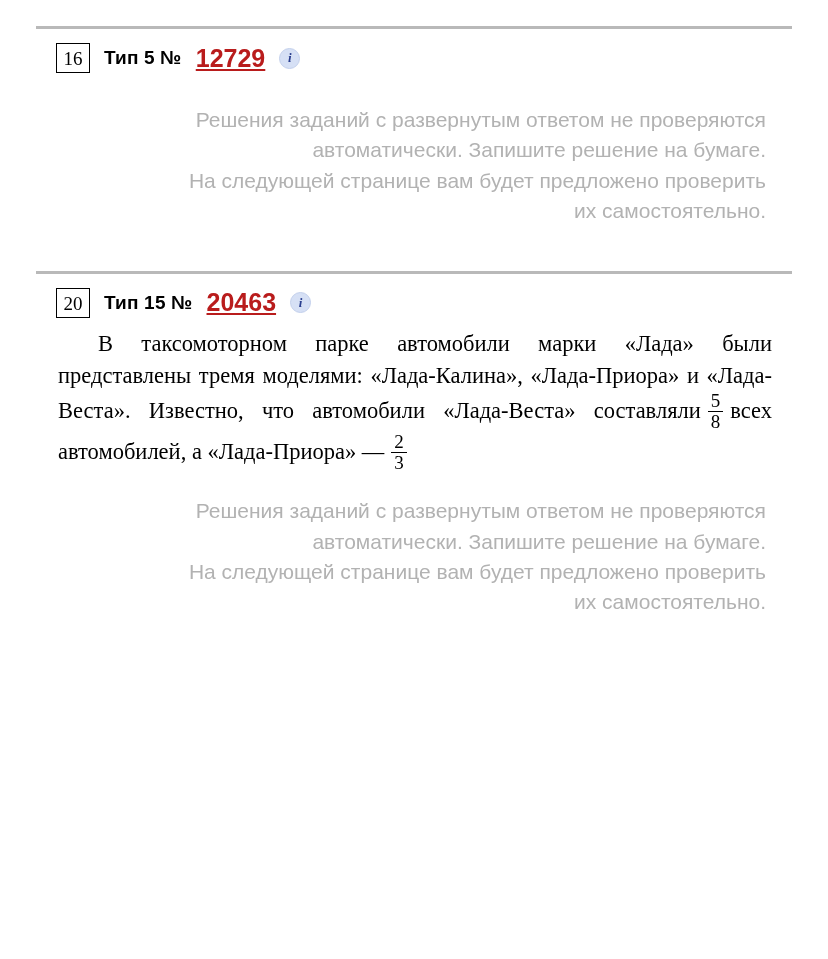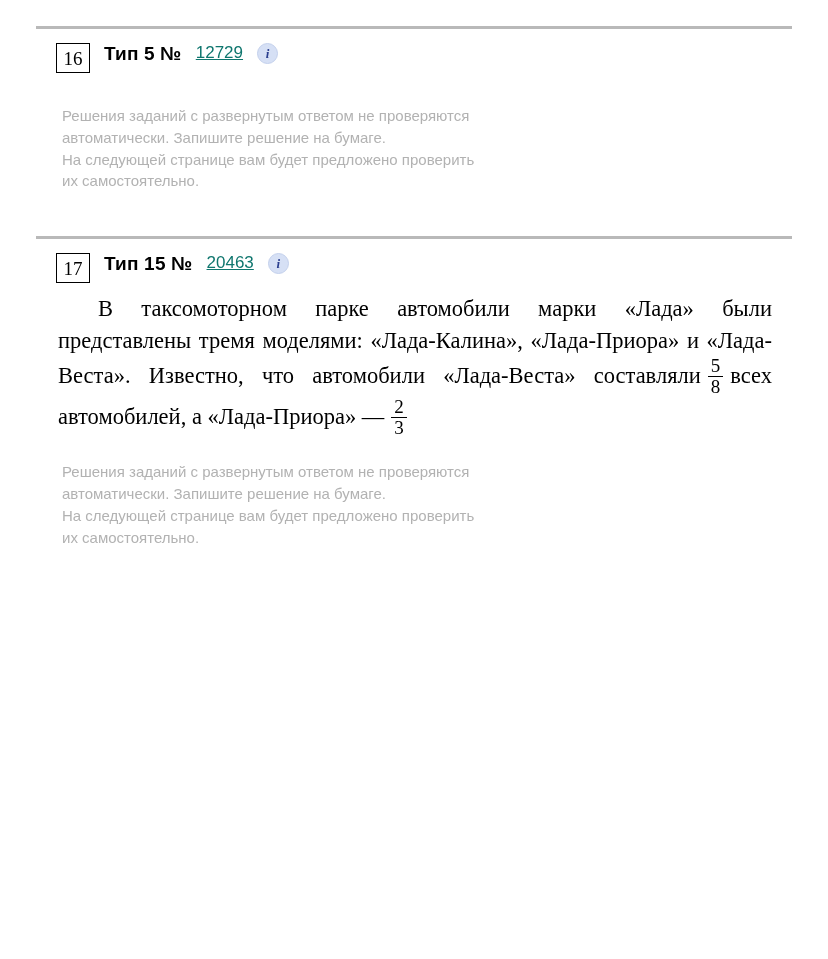--- a/index.html
+++ b/index.html
@@ -22,20 +22,21 @@
   .rule {
     height: 3px;
     background: #b9b9b9;
     margin: 0 0 0 0;
   }
   .task {
     padding-top: 14px;
   }
   .task-header {
     display: flex;
+    align-items: center;
     gap: 14px;
     padding-left: 20px;
     margin-bottom: 10px;
   }
   .num-box {
     border: 1px solid #000;
     min-width: 34px;
     height: 30px;
     line-height: 30px;
     text-align: center;
@@ -47,23 +48,23 @@
   }
   .task-type {
     font-family: "Liberation Sans", sans-serif;
     font-weight: bold;
     font-size: 19px;
     color: #000;
     letter-spacing: 0.2px;
   }
   .task-id {
     font-family: "Liberation Sans", sans-serif;
-    font-weight: normal;
-    font-size: 17px;
-    color: #0f766e;
+    font-weight: bold;
+    font-size: 25px;
+    color: #b91c1c;
     text-decoration: underline;
     cursor: pointer;
   }
   .info-icon {
     display: inline-flex;
     align-items: center;
     justify-content: center;
     width: 19px;
     height: 19px;
     border-radius: 50%;
@@ -107,23 +108,23 @@
   .frac .num {
     padding: 0 3px;
   }
   .frac .den {
     padding: 0 3px;
     border-top: 1.4px solid #000;
   }
   .note {
     font-family: "Liberation Sans", sans-serif;
     color: #b2b2b2;
-    font-size: 15px;
+    font-size: 21px;
     line-height: 1.45;
-    text-align: left;
+    text-align: right;
     padding: 22px 26px 0 26px;
   }
   .note div { margin: 0; }
   .spacer-26 { height: 26px; }
   .spacer-44 { height: 44px; }
   .spacer-36 { height: 36px; }
 </style>
 </head>
 <body>
 
@@ -149,21 +150,21 @@
       <div>их самостоятельно.</div>
     </div>
   </div>
 
   <div class="spacer-44"></div>
 
   <div class="rule"></div>
 
   <div class="task">
     <div class="task-header">
-      <div class="num-box">17</div>
+      <div class="num-box">20</div>
       <div class="task-type">Тип 15 №</div>
       <div class="task-id">20463</div>
       <div class="info-icon">i</div>
     </div>
 
     <div class="statement">
       <p>
         <span class="indent"></span><span>В таксомоторном парке автомобили марки «Лада» были представлены тремя моделями: «Лада-Калина», «Лада-Приора» и «Лада-Веста». Известно, что автомобили «Лада-Веста» составляли</span><span class="frac">
             <span class="num">5</span>
             <span class="den">8</span>

